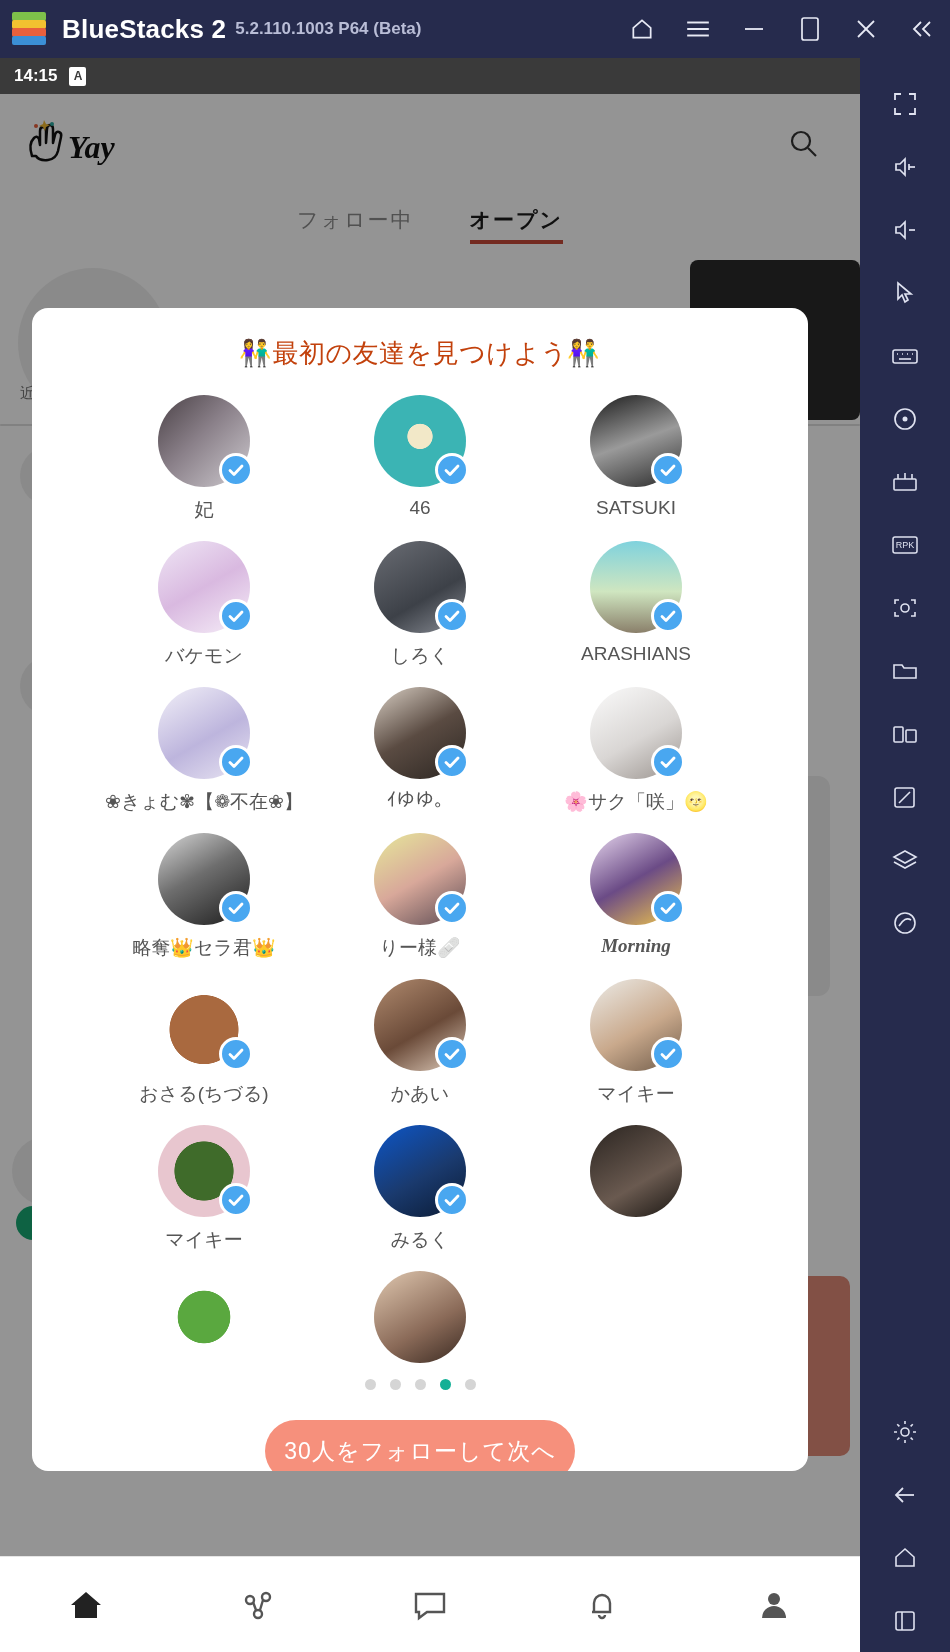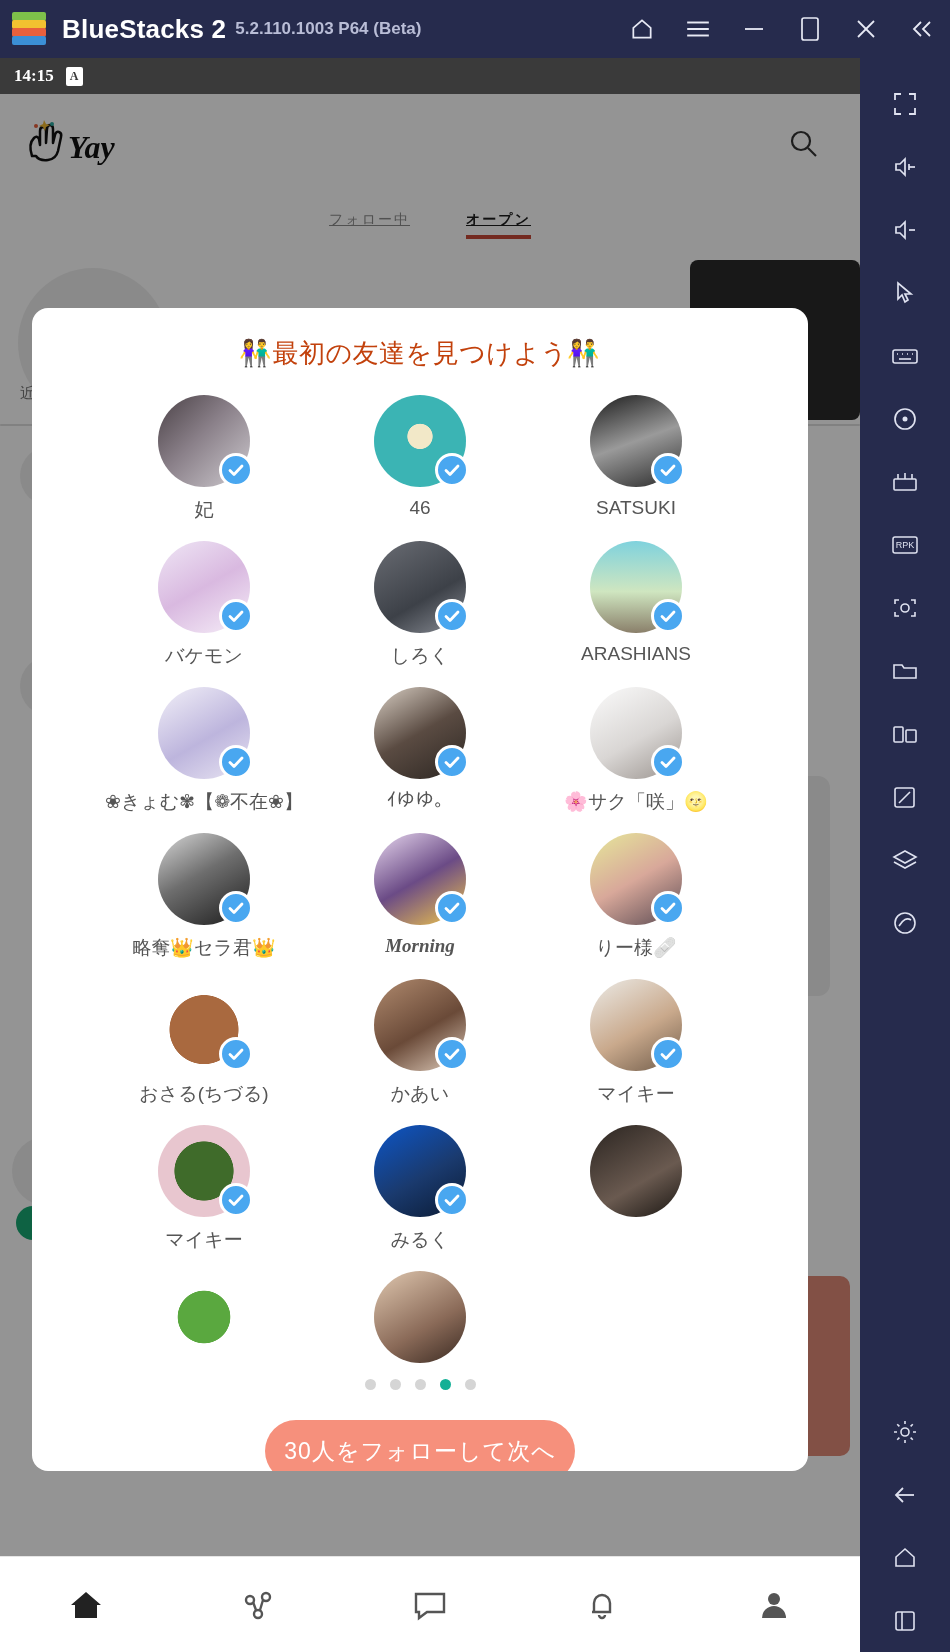--- a/index.html
+++ b/index.html
@@ -43,40 +43,40 @@
   }
   .sb-spacer { flex: 1; }
 
   
   .android {
     position: absolute; left: 0; top: 58px; width: 860px; height: 1594px;
     background: #f2f2f2; overflow: hidden;
   }
   .status-bar {
     position: relative; width: 860px; height: 36px; background: #3a3a3a;
-    display: flex; align-items: center; color: #ffffff; font-size: 17px; font-weight: bold; font-family: Liberation Serif, serif;
+    display: flex; align-items: center; color: #ffffff; font-size: 17px; font-weight: bold;
   }
   .status-time { margin-left: 14px; }
   .status-badge {
     margin-left: 12px; width: 17px; height: 19px; background: #ffffff; color: #3a3a3a;
     font-size: 12px; font-weight: bold; display: flex; align-items: center; justify-content: center;
     border-radius: 2px;
   }
 
   
   .app-bg { position: relative; width: 860px; height: 1558px; background: #ffffff; }
   .app-header { position: relative; height: 100px; }
   .yay-logo {
     position: absolute; left: 22px; top: 22px; width: 120px; height: 58px;
   }
   .search-ic { position: absolute; right: 40px; top: 32px; }
   .tabs {
     position: relative; height: 62px; display: flex; align-items: center; justify-content: center; gap: 56px;
   }
-  .tab { font-size: 14px; color: #8c8c8c; letter-spacing: 2px; position: relative; padding-bottom: 10px; text-decoration: underline; }
+  .tab { font-size: 21px; color: #8c8c8c; letter-spacing: 2px; position: relative; padding-bottom: 10px; }
   .tab.active { color: #1c1c1c; font-weight: bold; }
   .tab.active:after {
     content: ""; position: absolute; left: 0; right: 0; bottom: 0; height: 4px; background: #c84b3a;
   }
   .bg-content { position: relative; height: 1396px; background: #ffffff; }
   .bg-card {
     position: absolute; background: #eeeeee; border-radius: 10px;
   }
   .bg-line { position: absolute; background: #e2e2e2; border-radius: 4px; }
   .bg-dark { position: absolute; background: #2a2a2a; border-radius: 8px; }
@@ -527,39 +527,39 @@
               <div class="check" style="background: rgb(73, 167, 240);">
                 <svg width="18" height="18" viewBox="0 0 18 18" fill="none" stroke="#ffffff" stroke-width="2.8" stroke-linecap="round" stroke-linejoin="round">
                   <polyline points="3,9.5 7,13.5 15,5"></polyline>
                 </svg>
               </div>
             </div>
             <div class="uname">略奪👑セラ君👑</div>
           </div>
           <div class="cell">
             <div class="avatar-wrap">
+              <div class="avatar" style="background: linear-gradient(150deg, rgb(230, 232, 154) 0%, rgb(216, 168, 154) 50%, rgb(90, 74, 82) 100%);"></div>
+              <div class="check" style="background: rgb(73, 167, 240);">
+                <svg width="18" height="18" viewBox="0 0 18 18" fill="none" stroke="#ffffff" stroke-width="2.8" stroke-linecap="round" stroke-linejoin="round">
+                  <polyline points="3,9.5 7,13.5 15,5"></polyline>
+                </svg>
+              </div>
+            </div>
+            <div class="uname">りー様🩹</div>
+          </div>
+          <div class="cell">
+            <div class="avatar-wrap">
               <div class="avatar" style="background: linear-gradient(150deg, rgb(232, 216, 239) 0%, rgb(107, 75, 134) 50%, rgb(242, 200, 74) 100%);"></div>
               <div class="check" style="background: rgb(73, 167, 240);">
                 <svg width="18" height="18" viewBox="0 0 18 18" fill="none" stroke="#ffffff" stroke-width="2.8" stroke-linecap="round" stroke-linejoin="round">
                   <polyline points="3,9.5 7,13.5 15,5"></polyline>
                 </svg>
               </div>
             </div>
             <div class="uname mono-italic">Morning</div>
-          </div>
-          <div class="cell">
-            <div class="avatar-wrap">
-              <div class="avatar" style="background: linear-gradient(150deg, rgb(230, 232, 154) 0%, rgb(216, 168, 154) 50%, rgb(90, 74, 82) 100%);"></div>
-              <div class="check" style="background: rgb(73, 167, 240);">
-                <svg width="18" height="18" viewBox="0 0 18 18" fill="none" stroke="#ffffff" stroke-width="2.8" stroke-linecap="round" stroke-linejoin="round">
-                  <polyline points="3,9.5 7,13.5 15,5"></polyline>
-                </svg>
-              </div>
-            </div>
-            <div class="uname">りー様🩹</div>
           </div>
           <div class="cell">
             <div class="avatar-wrap">
               <div class="avatar" style="background: radial-gradient(circle at 50% 55%, rgb(169, 105, 63) 0px, rgb(169, 105, 63) 50%, rgb(255, 255, 255) 51%, rgb(255, 255, 255) 100%);"></div>
               <div class="check" style="background: rgb(73, 167, 240);">
                 <svg width="18" height="18" viewBox="0 0 18 18" fill="none" stroke="#ffffff" stroke-width="2.8" stroke-linecap="round" stroke-linejoin="round">
                   <polyline points="3,9.5 7,13.5 15,5"></polyline>
                 </svg>
               </div>
             </div>

